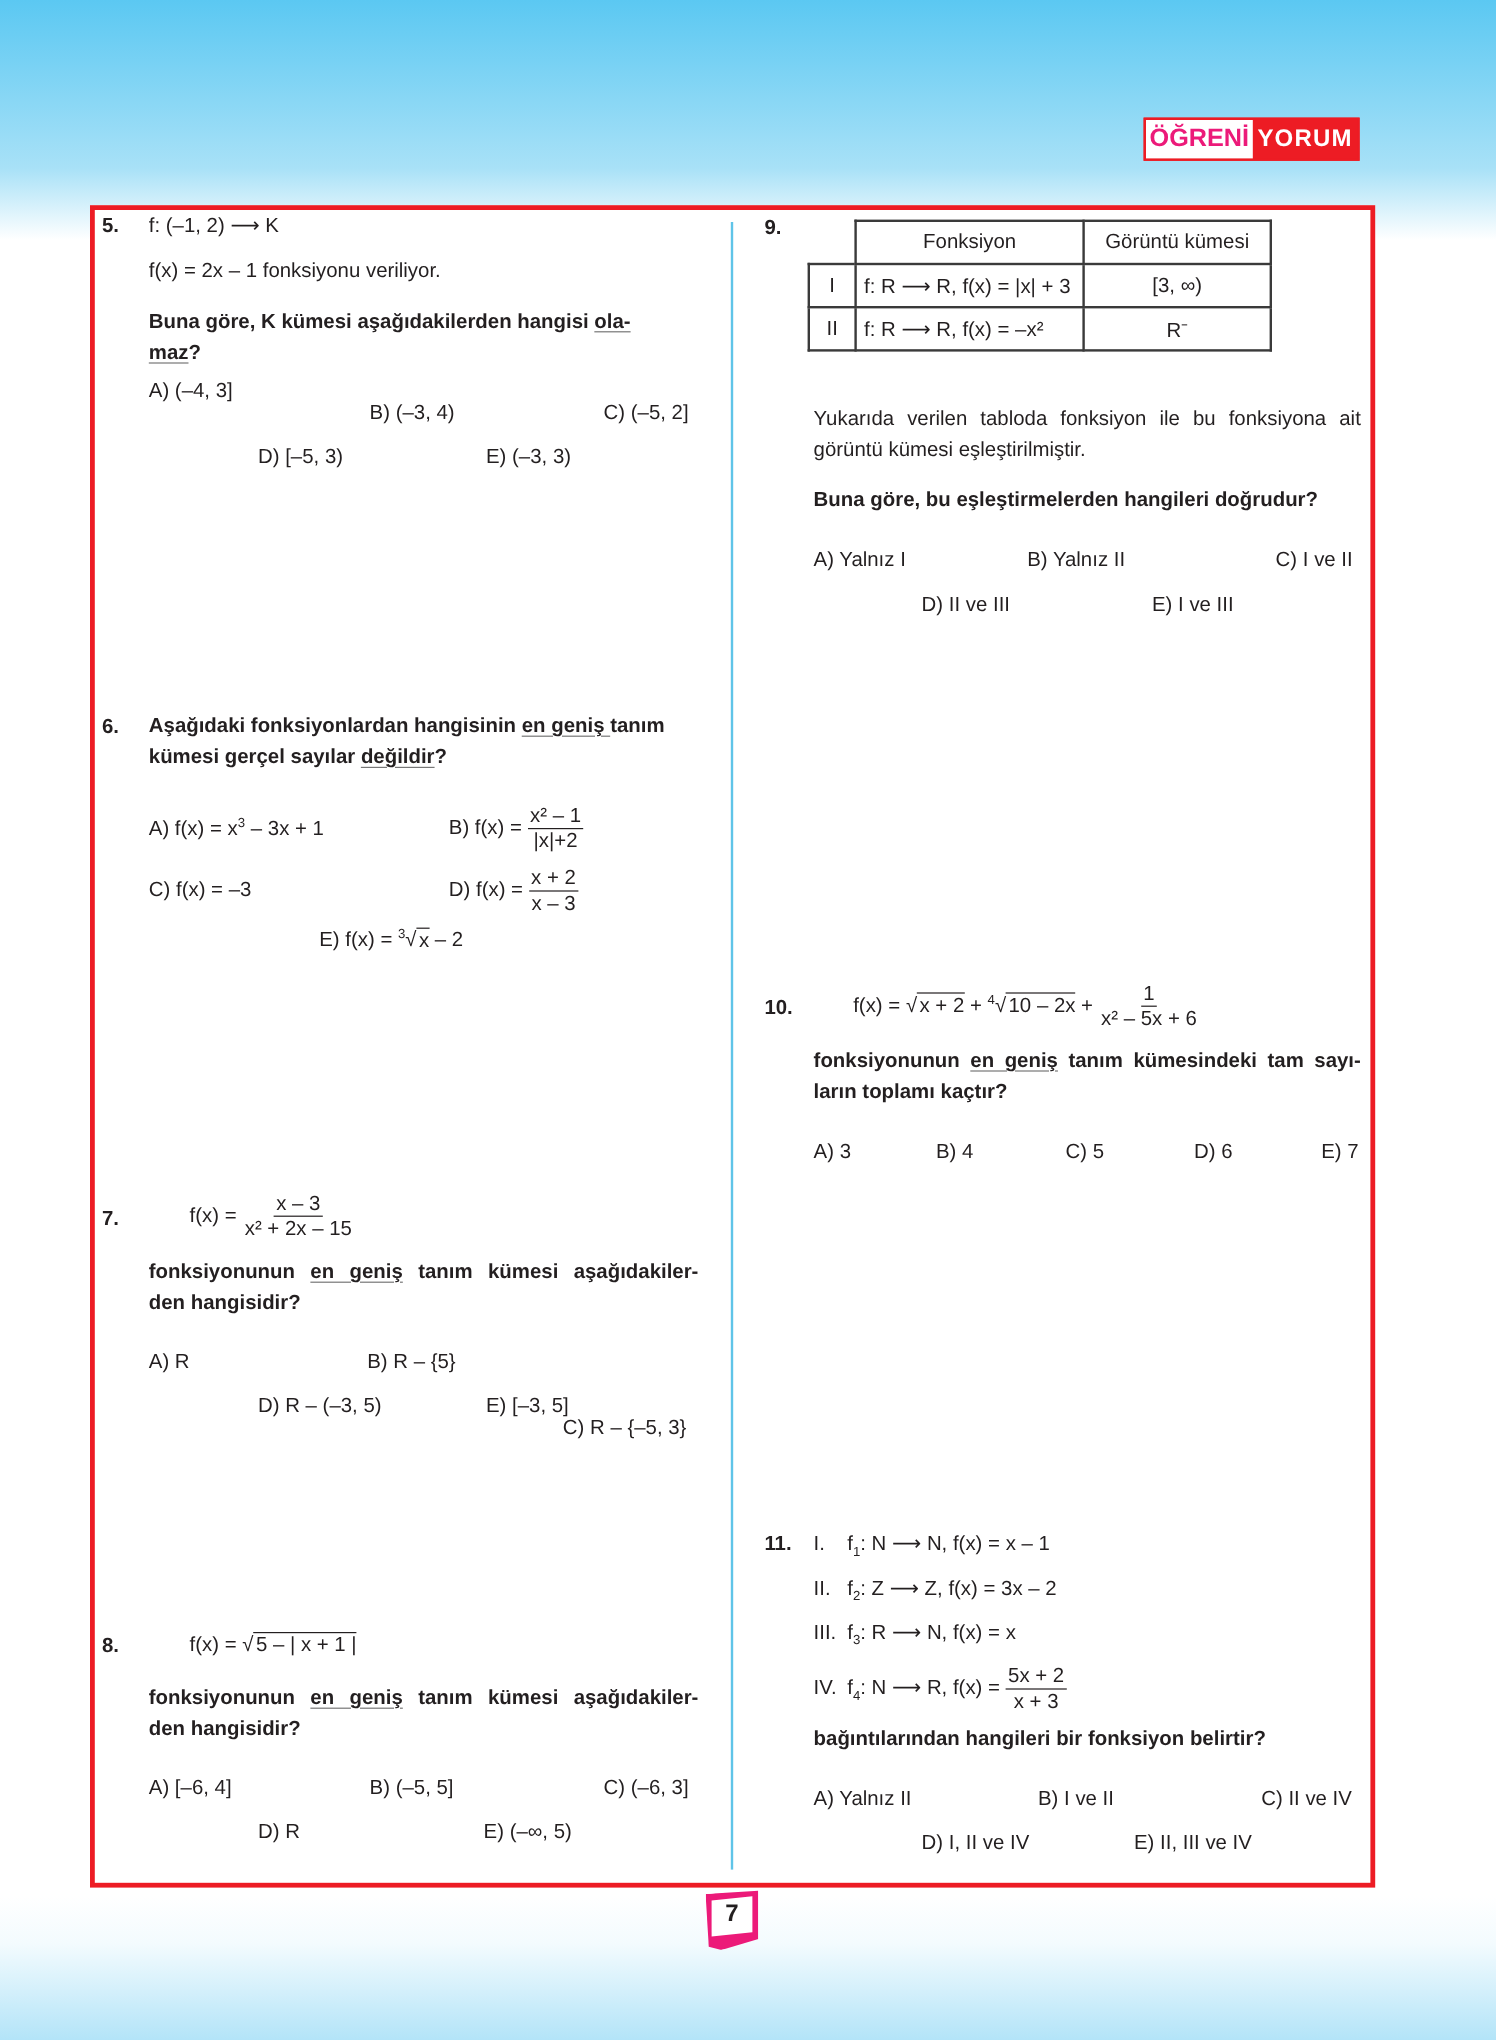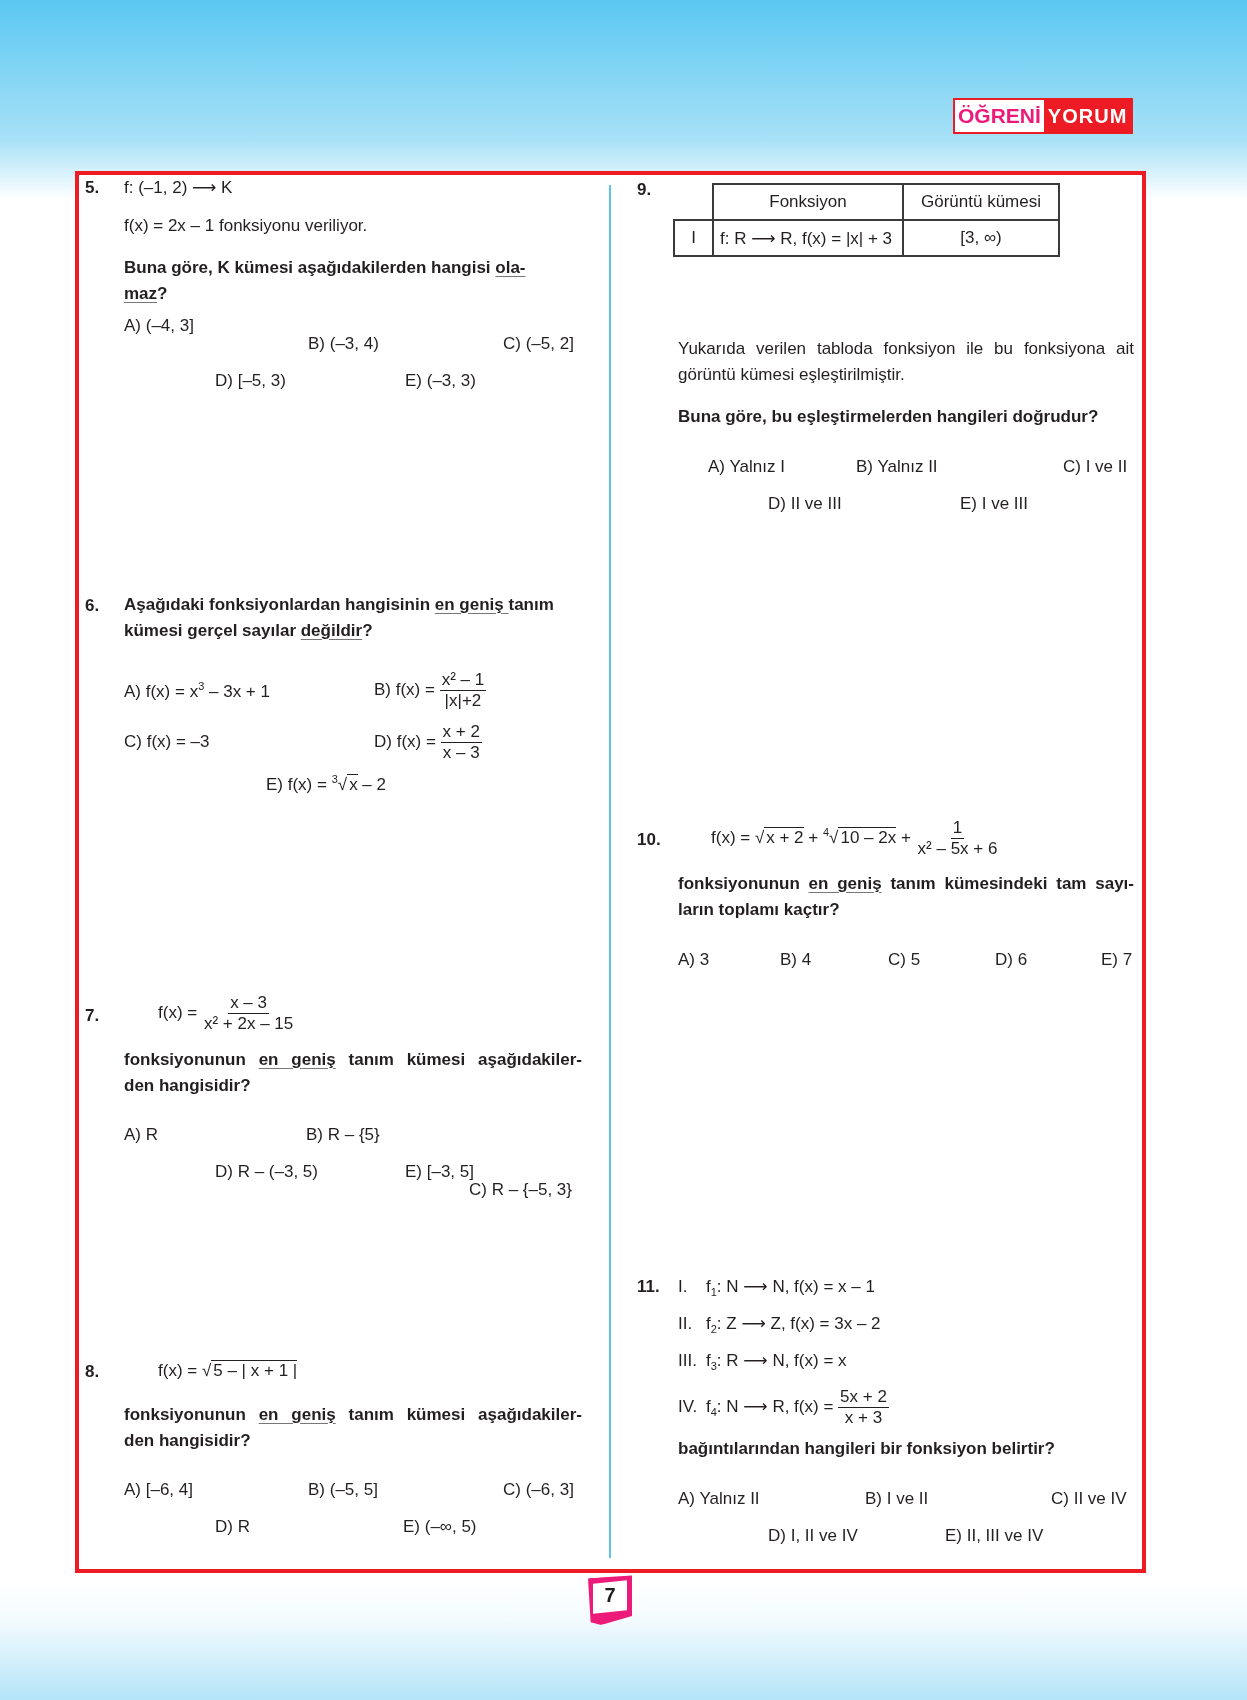--- a/index.html
+++ b/index.html
@@ -127,26 +127,31 @@
         <tr>
       <td class="empty" style="width:26px;"></td>
       <td class="c" style="width:176px;">Fonksiyon</td>
       <td class="c" style="width:142px;">Görüntü kümesi</td>
     </tr>
     <tr>
       <td class="c">I</td>
       <td>f: R ⟶ R, f(x) = |x| + 3</td>
       <td class="c">[3, ∞)</td>
     </tr>
+    <tr>
+      <td class="c">II</td>
+      <td>f: R ⟶ R, f(x) = –x²</td>
+      <td class="c">R⁻</td>
+    </tr>
   </tbody>
     </table>
   <div class="q" style="left:678px;top:336px;width:456px;text-align:justify;text-align-last:justify;">Yukarıda verilen tabloda fonksiyon ile bu fonksiyona ait</div>
   <div class="q" style="left:678px;top:362px;">görüntü kümesi eşleştirilmiştir.</div>
   <div class="q b" style="left:678px;top:404px;">Buna göre, bu eşleştirmelerden hangileri doğrudur?</div>
-  <div class="opt" style="left:678px;top:457px;margin-left:30px;">A) Yalnız I</div>
+  <div class="opt" style="left:678px;top:457px;">A) Yalnız I</div>
   <div class="opt" style="left:856px;top:457px;">B) Yalnız II</div>
   <div class="opt" style="left:1063px;top:457px;">C) I ve II</div>
   <div class="opt" style="left:768px;top:494px;">D) II ve III</div>
   <div class="opt" style="left:960px;top:494px;">E) I ve III</div>
 </div>
 
 <div>
   <div class="qn" style="left:637px;top:830px;">10.</div>
   <div class="q" style="left:711px;top:818px;white-space:nowrap;">
     <span>f(x) = √</span><span class="sqrt">x + 2</span><span> + </span><sup>4</sup><span>√</span><span class="sqrt">10 – 2x</span><span> + </span><span class="frac">

